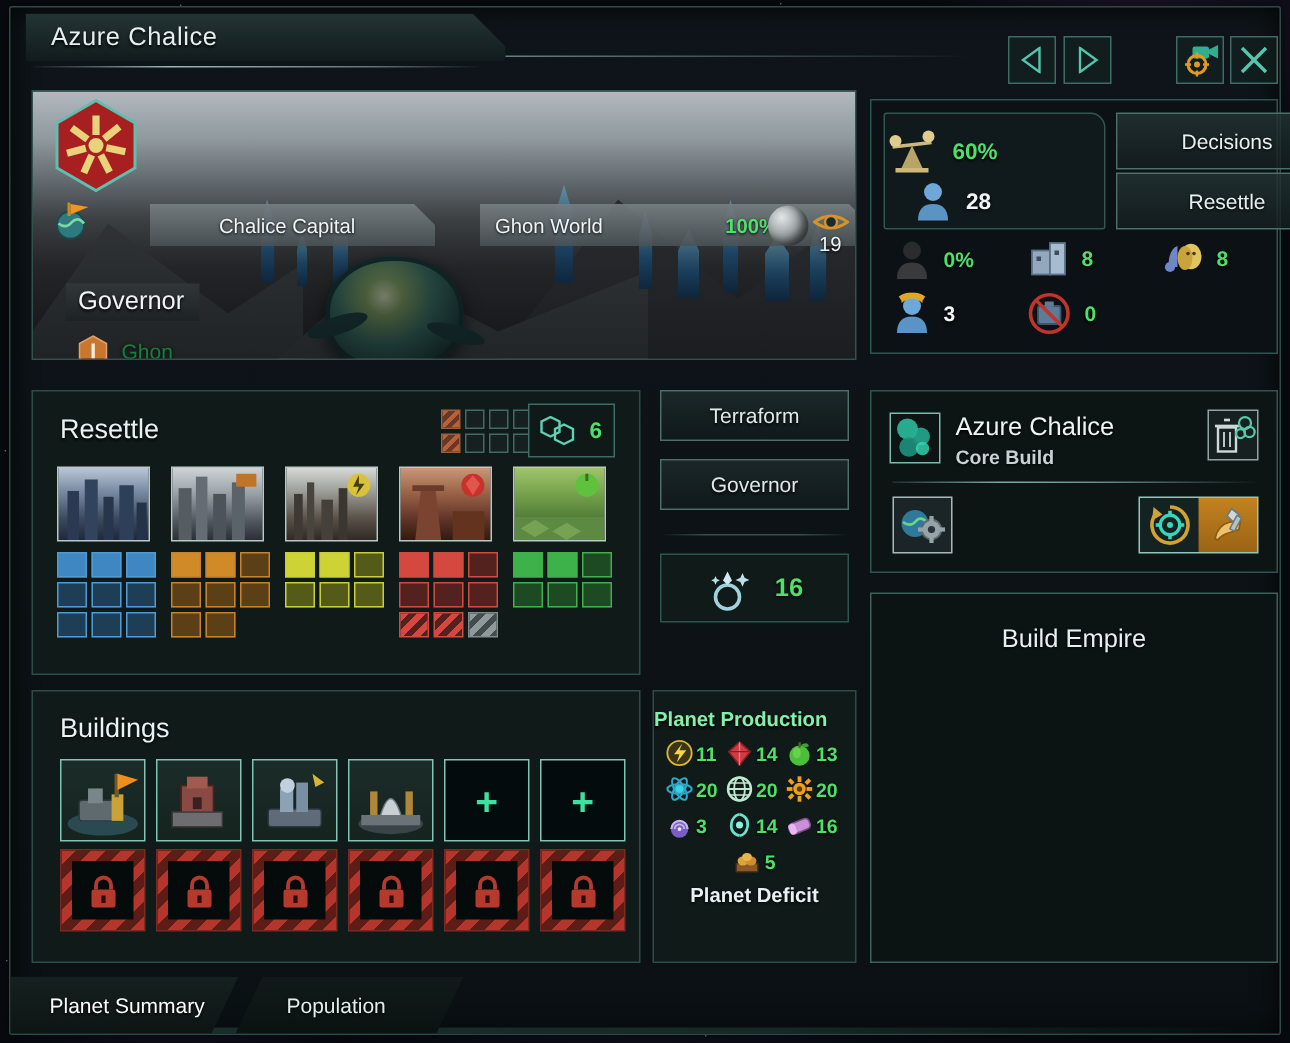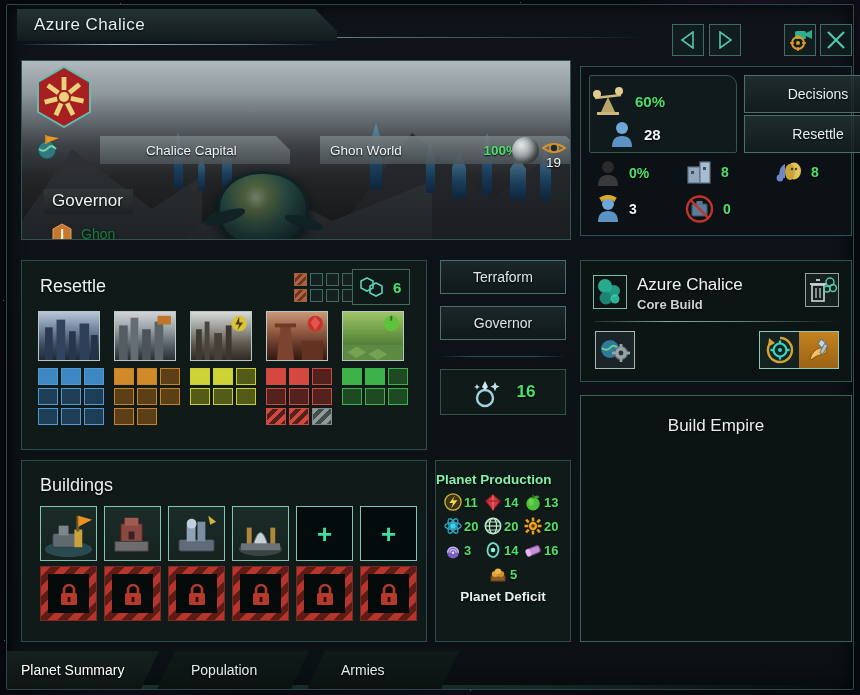--- a/index.html
+++ b/index.html
@@ -226,21 +226,21 @@
   .pitem { display:flex; align-items:center; gap:2px; }
   .pval { color:#4ee06a; font-size:13px; font-weight:bold; text-shadow:0 1px 2px #000; }
   #prod-last { position:absolute; left:0; right:0; top:104px; display:flex; justify-content:center; align-items:center; gap:3px; }
   #deficit-title { position:absolute; left:0; right:0; top:128px; text-align:center; color:#e9f0f1; font-size:13.5px; font-weight:bold; text-shadow:0 1px 2px #000; }
 
   
   #tabs { position:absolute; left:0; bottom:0; width:848px; height:42px; }
   .tab {
     position:absolute; top:4px; height:38px;
     display:flex; align-items:center; cursor:pointer;
-    color:#e3ebeb; font-size:14px; text-shadow:0 1px 2px #000; padding-left:14px;
+    color:#e3ebeb; font-size:14px; text-shadow:0 1px 2px #000; padding-left:26px;
   }
   .tab.active { background: linear-gradient(180deg,#15211f,#0d1513); color:#ffffff; }
   .tab.inactive { background: linear-gradient(180deg,#101b19,#0a1210); }
   #tab-0 { left:0; width:152px; clip-path: polygon(0 0,152px 0,134px 38px,0 38px); }
   #tab-1 { left:150px; width:152px; clip-path: polygon(18px 0,152px 0,134px 38px,0 38px); padding-left:34px; }
   #tab-2 { left:300px; width:152px; clip-path: polygon(18px 0,152px 0,134px 38px,0 38px); padding-left:34px; }
   #tab-3 { left:450px; width:160px; clip-path: polygon(18px 0,160px 0,142px 38px,0 38px); padding-left:34px; }
   #tabs-base { position:absolute; left:0; bottom:0; width:848px; height:4px;
     background: linear-gradient(90deg,#18302b,#162925 60%, transparent); }
 </style>
@@ -849,18 +849,15 @@
   </div>
 
   <div id="tabs">
     <div id="tabs-base"></div>
     <div class="tab active" id="tab-0">
       <span>Planet Summary</span>
       </div>
     <div class="tab inactive" id="tab-1">
       <span>Population</span>
       </div>
-    <div class="tab inactive" id="tab-2">
-      <span>Armies</span>
-      </div>
   </div>
 
 </div>
 
 </body></html>

